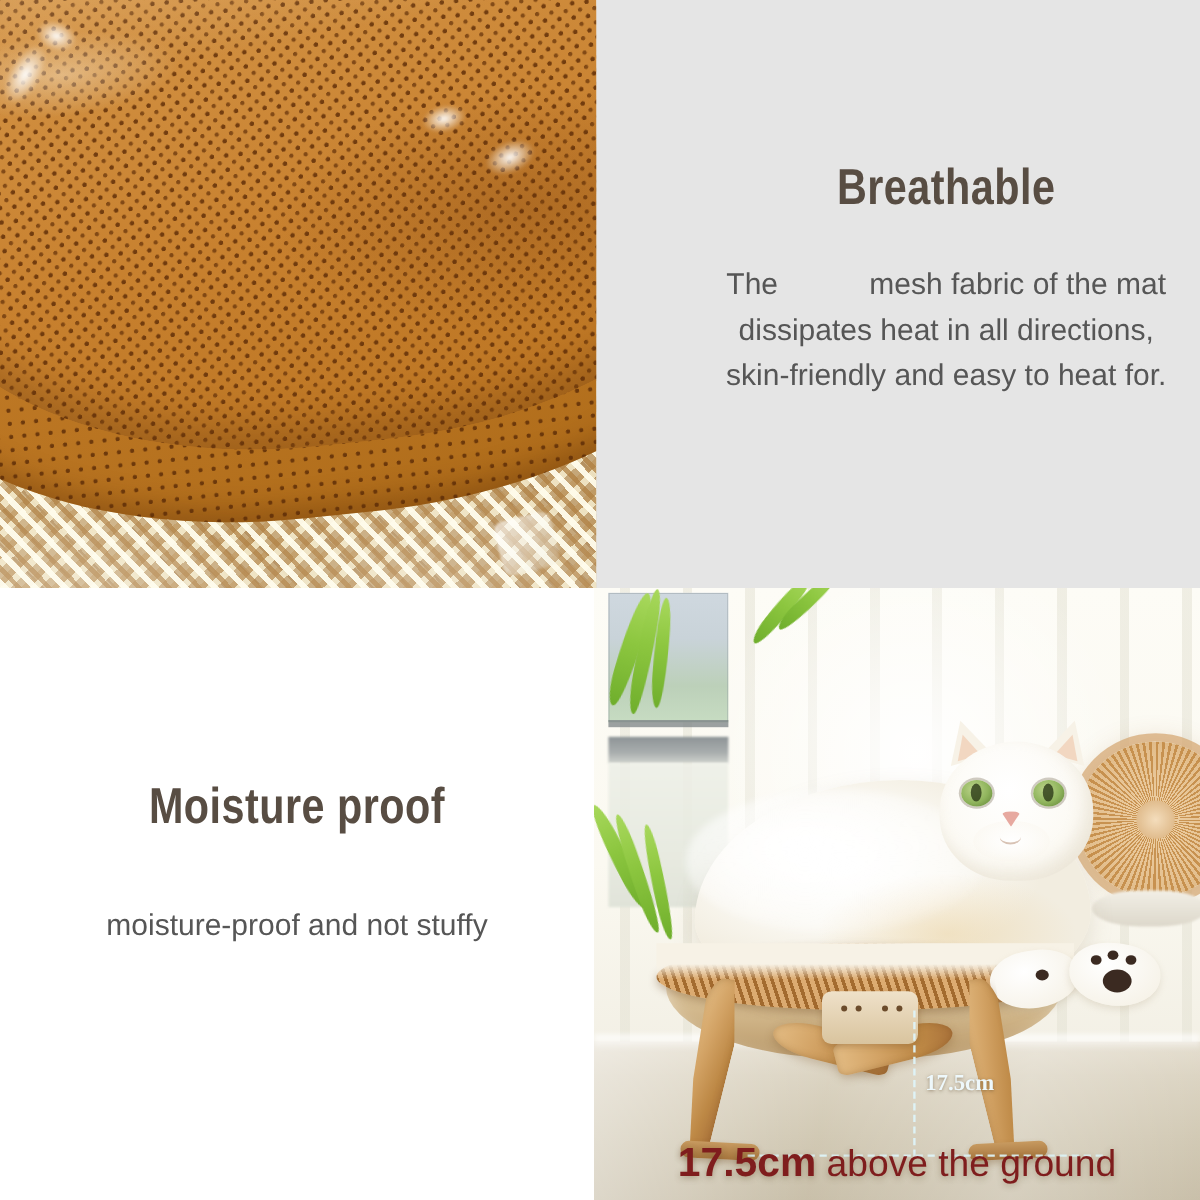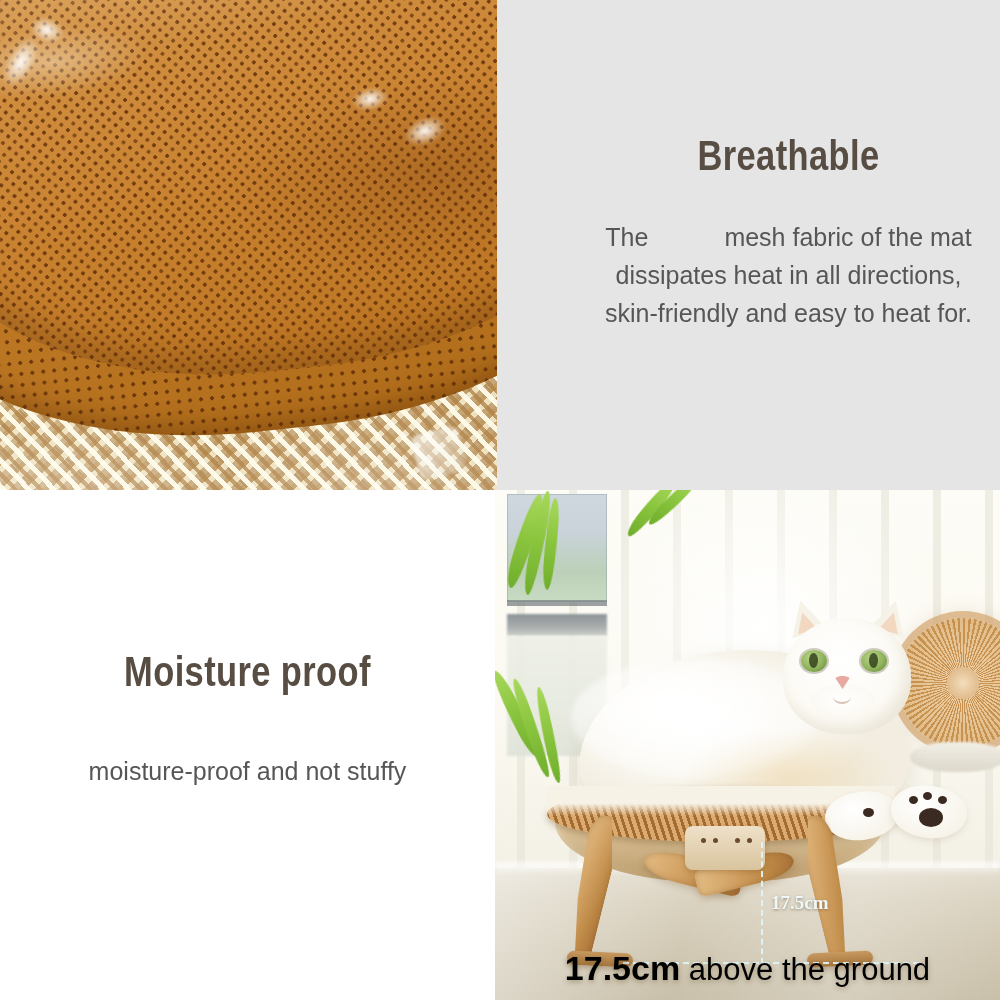--- a/index.html
+++ b/index.html
@@ -383,21 +383,21 @@
   }
   .dim-label{
     position:absolute;left:276px;top:402px;
     color:#eef8fb;font-size:19px;font-weight:bold;
     font-family:"Liberation Serif", serif;
     text-shadow:0 1px 3px rgba(90,70,40,.55);
     white-space:nowrap;
   }
   .ground-caption{
     position:absolute;left:0;right:0;bottom:12px;
-    text-align:center;color:#000000;
+    text-align:center;color:#7f1d1d;
     font-size:31px;line-height:36px;
     text-shadow:0 2px 5px rgba(110,90,55,.45);
     white-space:nowrap;
   }
   .ground-caption .big{font-weight:bold;font-size:34px;}
   .ground-caption .small{font-weight:normal;}
 </style>
 </head>
 <body>
 

